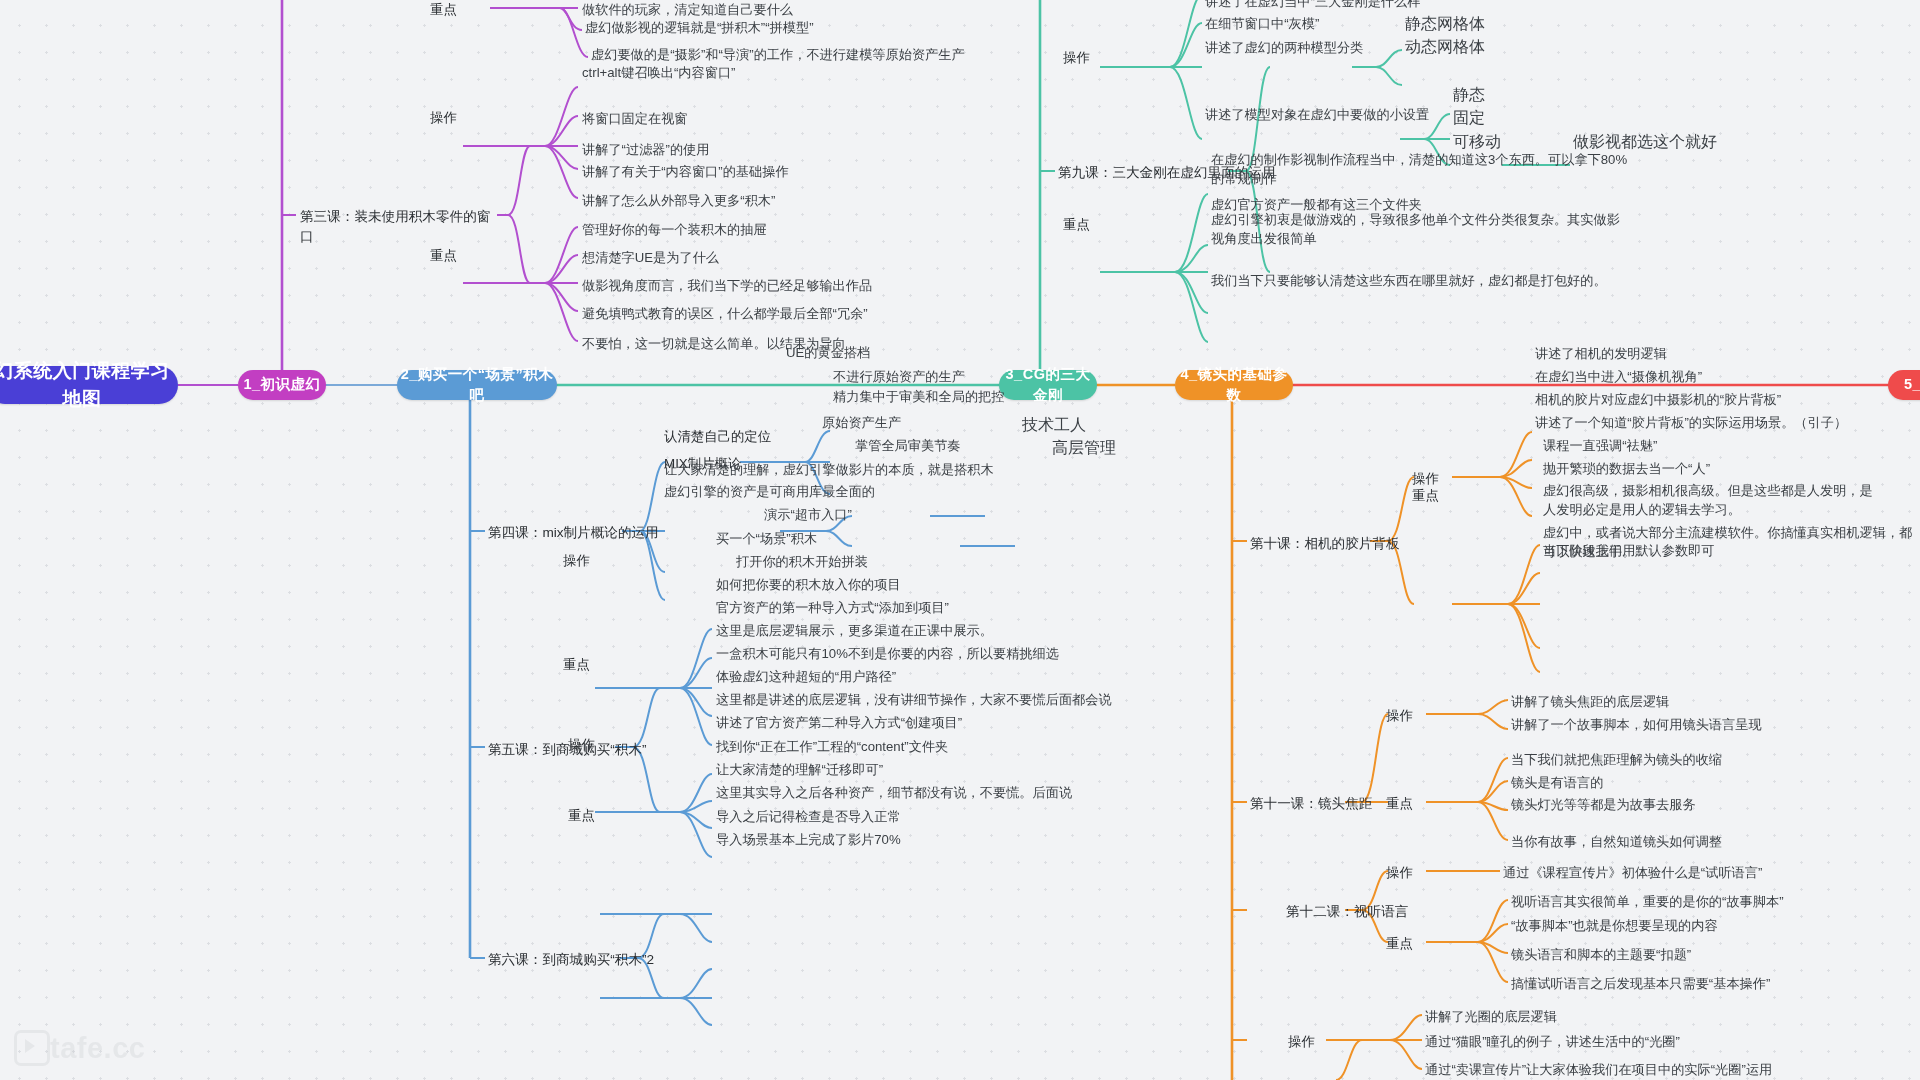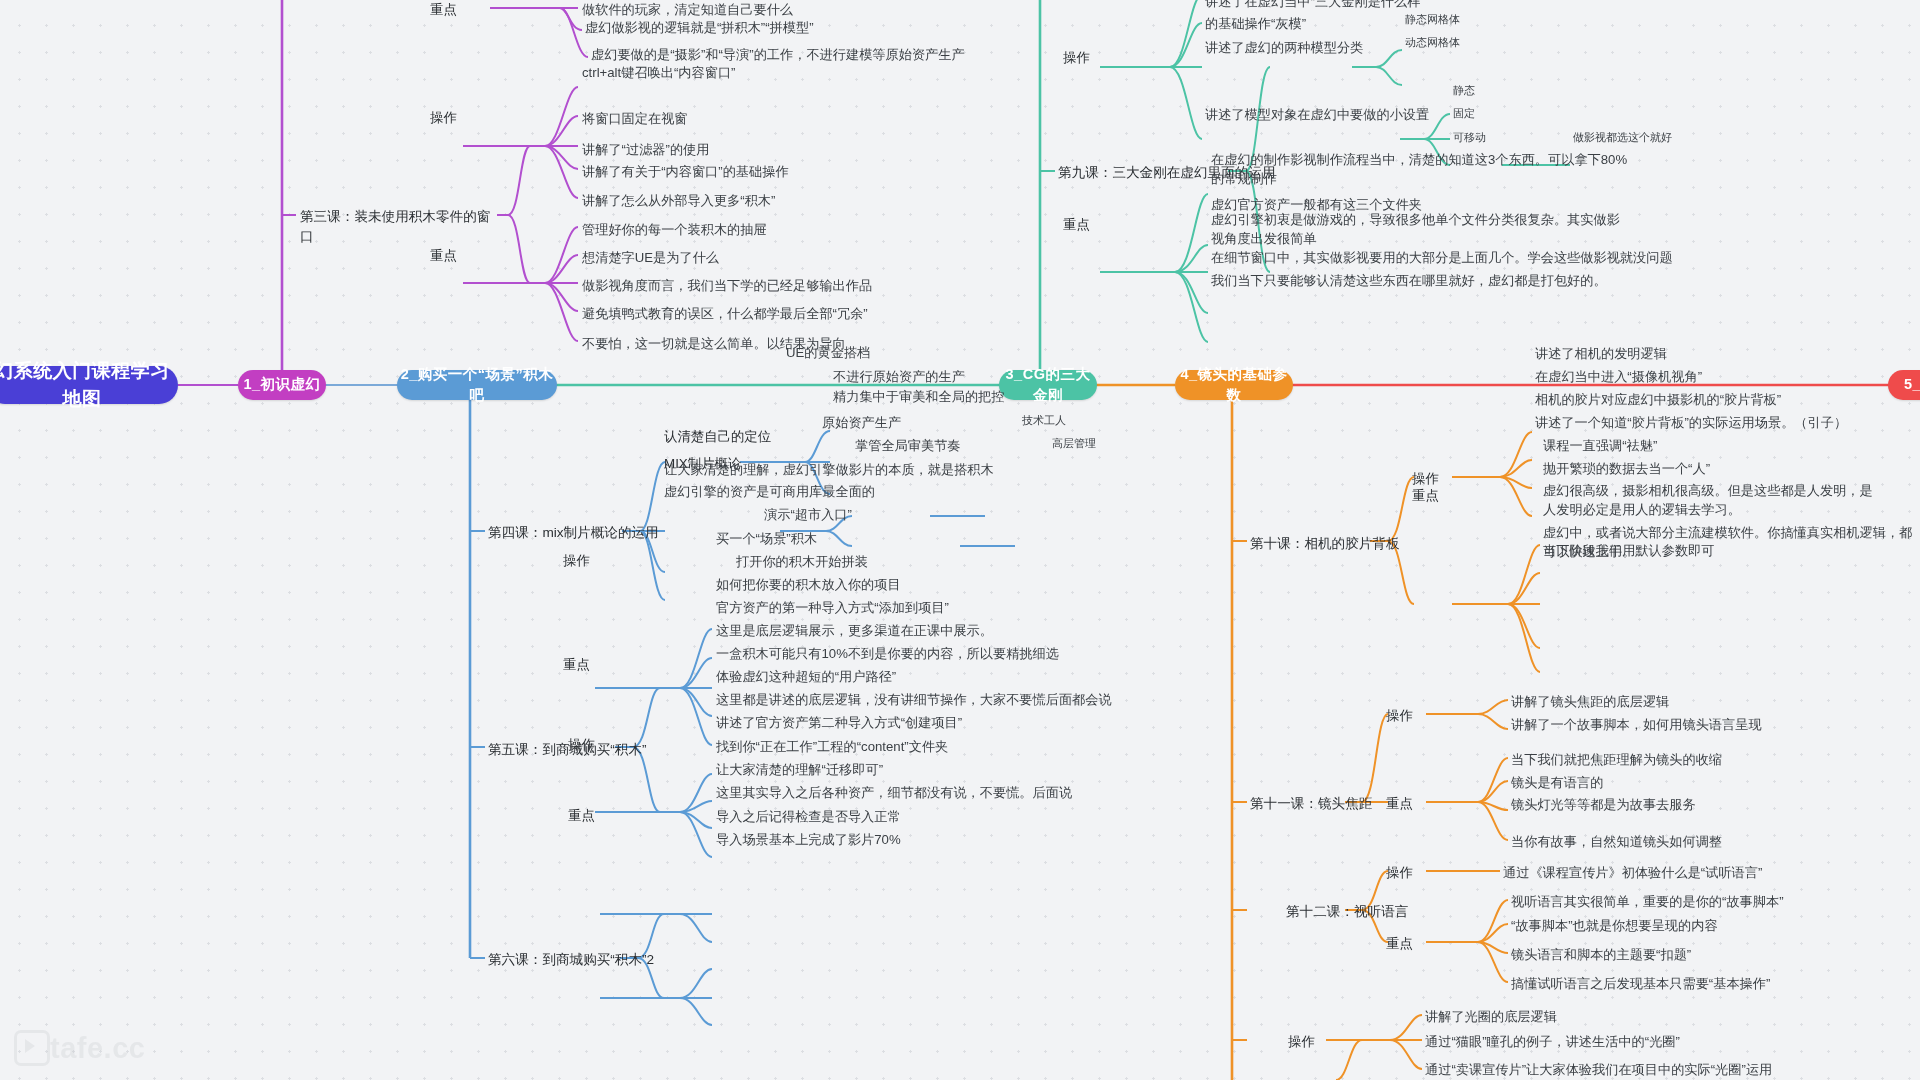--- a/index.html
+++ b/index.html
@@ -44,21 +44,21 @@
   }
   .root-pill {
     font-size: 19px;
     border-radius: 22px;
   }
   .spine-pill { font-size: 14.5px; }
 
   .branch-title { font-size: 13.6px; color: #2b2f33; }
   .cat { font-size: 13.4px; color: #2b2f33; }
   .leaf { font-size: 13.2px; color: #3a3f44; }
-  .sub  { font-size: 11px; color: #3a3f44; }
+  .sub  { font-size: 16px; color: #3a3f44; }
 
   .watermark {
     position: absolute;
     left: 14px; bottom: 14px;
     display: flex;
     align-items: center;
     opacity: .30;
     user-select: none;
   }
   .wm-mark {
@@ -335,35 +335,34 @@
 
   <div class="node cat" style="left:568px; top:806px; width:40px;">重点</div>
   <div class="node leaf" style="left:716px; top:783px; width:440px;">这里其实导入之后各种资产，细节都没有说，不要慌。后面说</div>
   <div class="node leaf" style="left:716px; top:807px; width:340px;">导入之后记得检查是否导入正常</div>
   <div class="node leaf" style="left:716px; top:830px; width:340px;">导入场景基本上完成了影片70%</div>
 
   <div class="node branch-title" style="left:1058px; top:163px; width:230px;">第九课：三大金刚在虚幻里面的运用</div>
 
   <div class="node cat" style="left:1063px; top:48px; width:40px;">操作</div>
   <div class="node leaf" style="left:1205px; top:-8px; width:330px;">讲述了在虚幻当中“三大金刚是什么样”</div>
-  <div class="node leaf" style="left:1205px; top:14px; width:240px;">的基础操作“灰模”</div>
+  <div class="node leaf" style="left:1205px; top:14px; width:240px;">在细节窗口中“灰模”</div>
   <div class="node leaf" style="left:1205px; top:38px; width:260px;">讲述了虚幻的两种模型分类</div>
   <div class="node sub" style="left:1405px; top:12px; width:110px;">静态网格体</div>
   <div class="node sub" style="left:1405px; top:35px; width:110px;">动态网格体</div>
   <div class="node leaf" style="left:1205px; top:105px; width:300px;">讲述了模型对象在虚幻中要做的小设置</div>
   <div class="node sub" style="left:1453px; top:83px; width:90px;">静态</div>
   <div class="node sub" style="left:1453px; top:106px; width:90px;">固定</div>
   <div class="node sub" style="left:1453px; top:130px; width:90px;">可移动</div>
   <div class="node sub" style="left:1573px; top:130px; width:180px;">做影视都选这个就好</div>
 
   <div class="node cat" style="left:1063px; top:215px; width:40px;">重点</div>
   <div class="node leaf" style="left:1211px; top:150px; width:420px;">在虚幻的制作影视制作流程当中，清楚的知道这3个东西。可以拿下80%的常规制作</div>
   <div class="node leaf" style="left:1211px; top:195px; width:360px;">虚幻官方资产一般都有这三个文件夹</div>
   <div class="node leaf" style="left:1211px; top:210px; width:420px;">虚幻引擎初衷是做游戏的，导致很多他单个文件分类很复杂。其实做影视角度出发很简单</div>
-  <div class="node leaf" style="left:1211px; top:248px; width:470px;">在细节窗口中，其实做影视要用的大部分是上面几个。学会这些做影视就没问题</div>
   <div class="node leaf" style="left:1211px; top:271px; width:470px;">我们当下只要能够认清楚这些东西在哪里就好，虚幻都是打包好的。</div>
 
   <div class="node branch-title" style="left:1250px; top:534px; width:180px;">第十课：相机的胶片背板</div>
 
   <div class="node cat" style="left:1412px; top:469px; width:40px;">操作</div>
   <div class="node leaf" style="left:1535px; top:344px; width:280px;">讲述了相机的发明逻辑</div>
   <div class="node leaf" style="left:1535px; top:367px; width:280px;">在虚幻当中进入“摄像机视角”</div>
   <div class="node leaf" style="left:1535px; top:390px; width:330px;">相机的胶片对应虚幻中摄影机的“胶片背板”</div>
   <div class="node leaf" style="left:1535px; top:413px; width:380px;">讲述了一个知道“胶片背板”的实际运用场景。（引子）</div>
 

